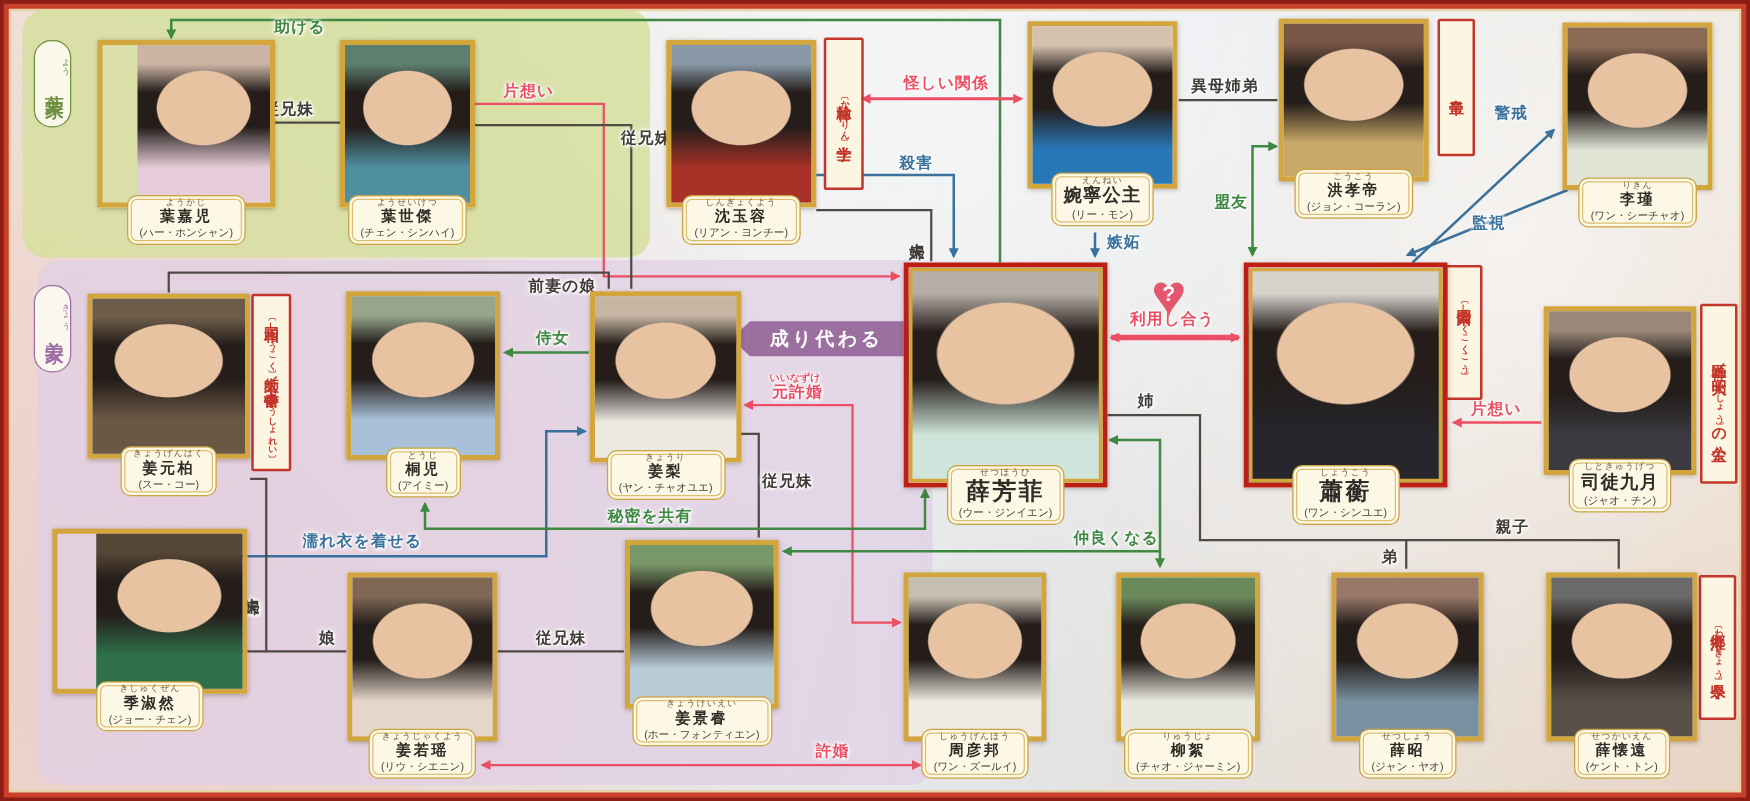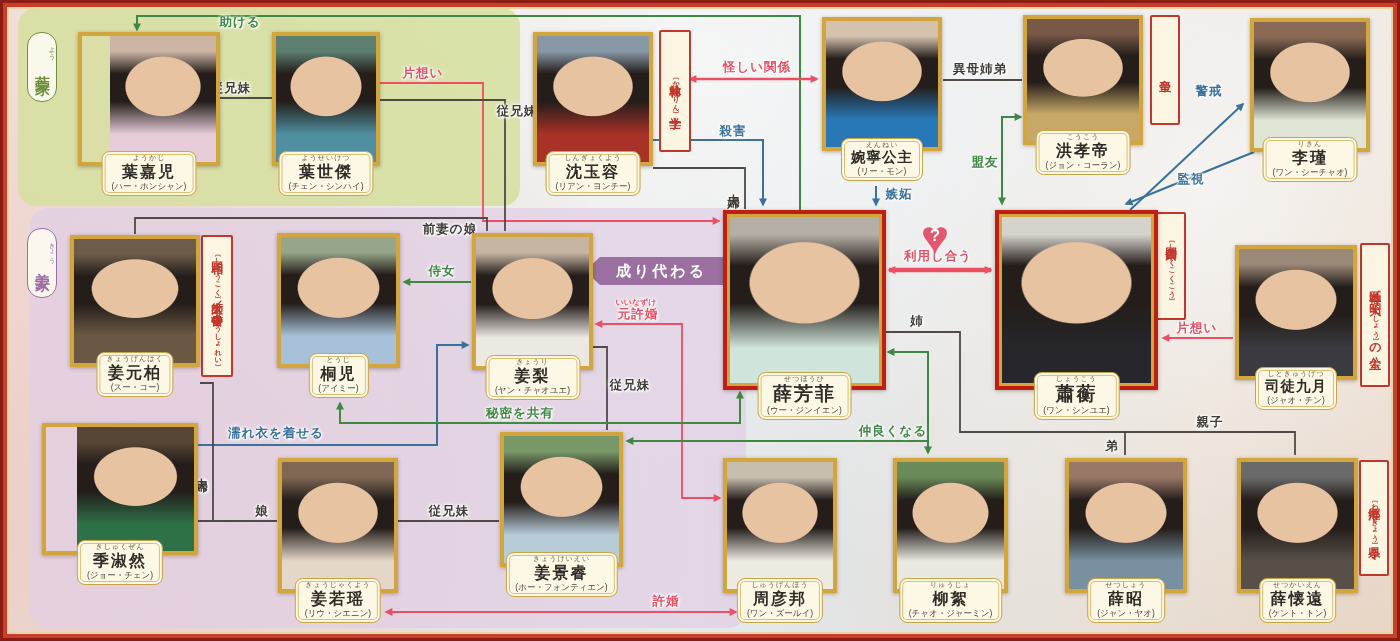--- a/index.html
+++ b/index.html
@@ -43,21 +43,21 @@
   .card{position:absolute;border:4px solid #d2a53d;box-shadow:0 1px 4px rgba(60,40,20,.35);}
   .card.red{border:4px solid #bf1e15;}
   .card .photo{width:100%;height:100%;}
   .card.red .photo{box-shadow:inset 0 0 0 3px #d2a53d;}
   .plate{position:absolute;left:50%;bottom:-34px;transform:translateX(-50%);
     background:#fdf8e6;border:1.5px solid #c9a545;border-radius:8px;
     box-shadow:inset 0 0 0 2px #fdf8e6, inset 0 0 0 3px #ddbe71;
     padding:2px 9px 3px 9px;text-align:center;white-space:nowrap;}
   .plate .kana{display:block;font-size:7px;color:#6b5a35;letter-spacing:1px;line-height:1.2;}
   .plate .nm{display:block;font-family:"Liberation Serif","DejaVu Serif",serif;font-weight:bold;
-    font-size:16px;color:#2f2b26;letter-spacing:2px;line-height:1.15;}
+    font-size:12px;color:#2f2b26;letter-spacing:2px;line-height:1.15;}
   .plate .nm.long{font-size:14.5px;letter-spacing:1px;}
   .card.big .plate .nm{font-size:19px;}
   .plate .actor{display:block;font-size:8.5px;color:#45403a;letter-spacing:0;line-height:1.3;}
 </style>
 </head>
 <body>
 
 <div class="page">
   <div id="chart">
       <div class="panel" style="left: 18px; top: 8px; width: 502px; height: 198px; background: rgba(213, 223, 158, 0.85);"></div>
@@ -130,21 +130,21 @@
       <div class="rel-label" style="left: 899px; top: 194px; color: rgb(57, 113, 156);">嫉妬</div>
       <div class="rel-label" style="left: 985px; top: 162px; color: rgb(63, 136, 67);">盟友</div>
       <div class="rel-label" style="left: 1209px; top: 91px; color: rgb(57, 113, 156);">警戒</div>
       <div class="rel-label" style="left: 1191px; top: 179px; color: rgb(57, 113, 156);">監視</div>
       <div class="rel-label" style="left: 938px; top: 256px; color: rgb(236, 79, 99);">利用し合う</div>
       <div class="rel-label" style="left: 450px; top: 229px; color: rgb(62, 58, 54);">前妻の娘</div>
       <div class="rel-label" style="left: 442px; top: 271px; color: rgb(63, 136, 67);">侍女</div>
       <div class="rel-label small" style="left: 636px; top: 302px; color: rgb(236, 79, 99);">いいなずけ</div>
       <div class="rel-label" style="left: 638px; top: 314px; color: rgb(236, 79, 99);">元許婚</div>
       <div class="rel-label" style="left: 630px; top: 385px; color: rgb(62, 58, 54);">従兄妹</div>
-      <div class="rel-label" style="left: 276px; top: 433px; color: rgb(57, 113, 156);">濡れ衣を着せる</div>
+      <div class="rel-label" style="left: 276px; top: 433px; color: rgb(57, 113, 156); padding-left: 28px;">濡れ衣を着せる</div>
       <div class="rel-label" style="left: 520px; top: 413px; color: rgb(63, 136, 67);">秘密を共有</div>
       <div class="rel-label" style="left: 893px; top: 431px; color: rgb(63, 136, 67);">仲良くなる</div>
       <div class="rel-label" style="left: 917px; top: 321px; color: rgb(62, 58, 54);">姉</div>
       <div class="rel-label" style="left: 1210px; top: 422px; color: rgb(62, 58, 54);">親子</div>
       <div class="rel-label" style="left: 1112px; top: 446px; color: rgb(62, 58, 54);">弟</div>
       <div class="rel-label" style="left: 666px; top: 601px; color: rgb(236, 79, 99);">許婚</div>
       <div class="rel-label" style="left: 1197px; top: 328px; color: rgb(236, 79, 99);">片想い</div>
       <div class="rel-label v" style="left: 201px; top: 470px; color: rgb(62, 58, 54);">夫婦</div>
       <div class="rel-label" style="left: 262px; top: 511px; color: rgb(62, 58, 54);">娘</div>
       <div class="rel-label" style="left: 449px; top: 511px; color: rgb(62, 58, 54);">従兄妹</div>

